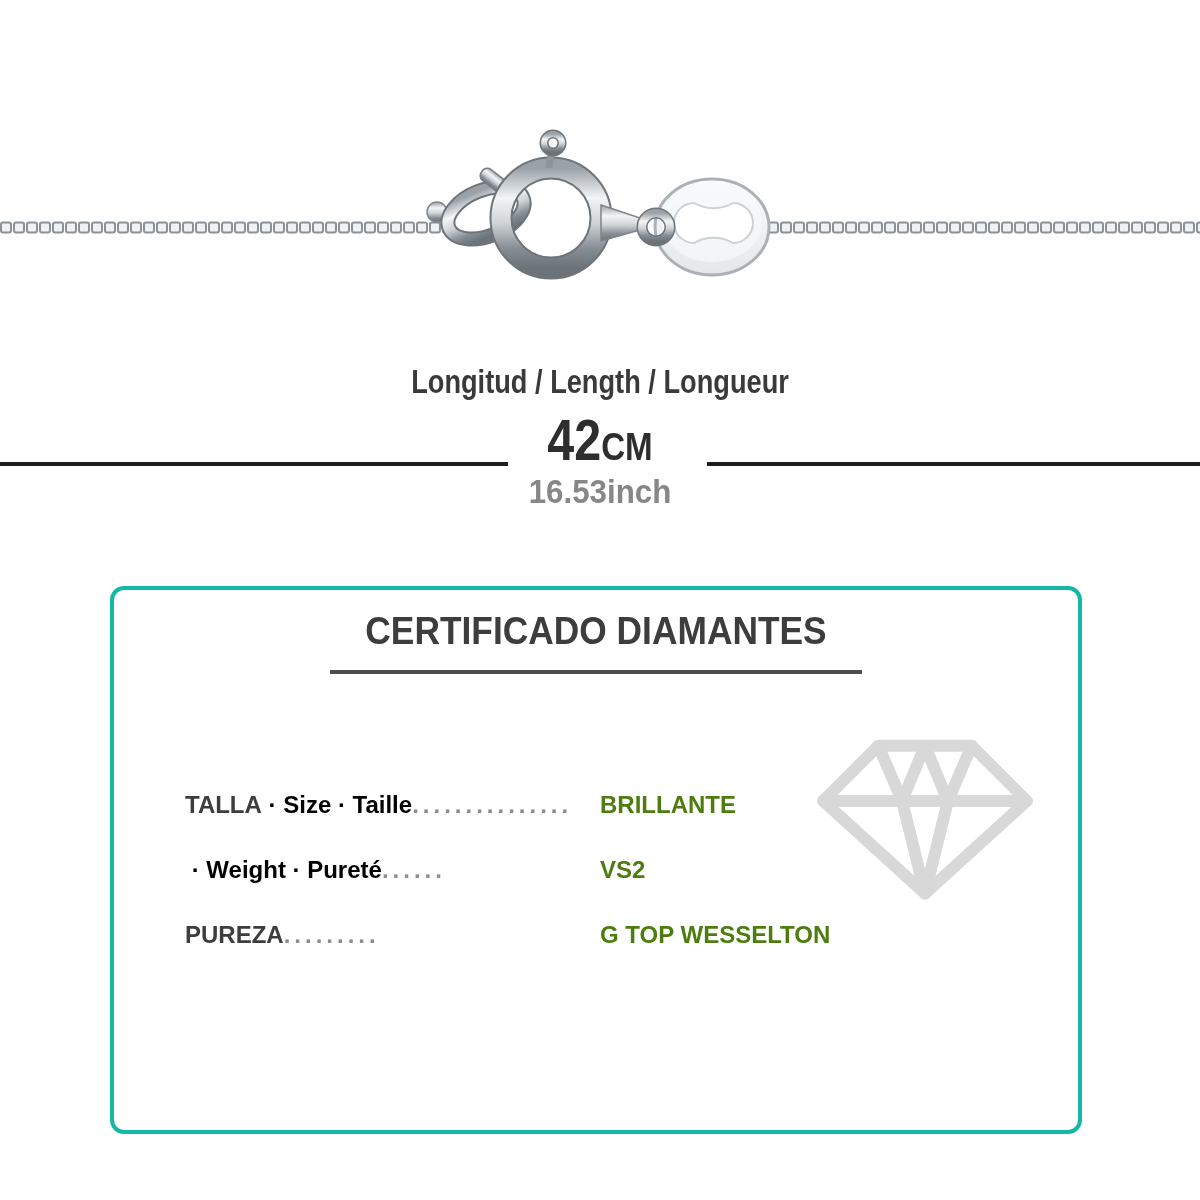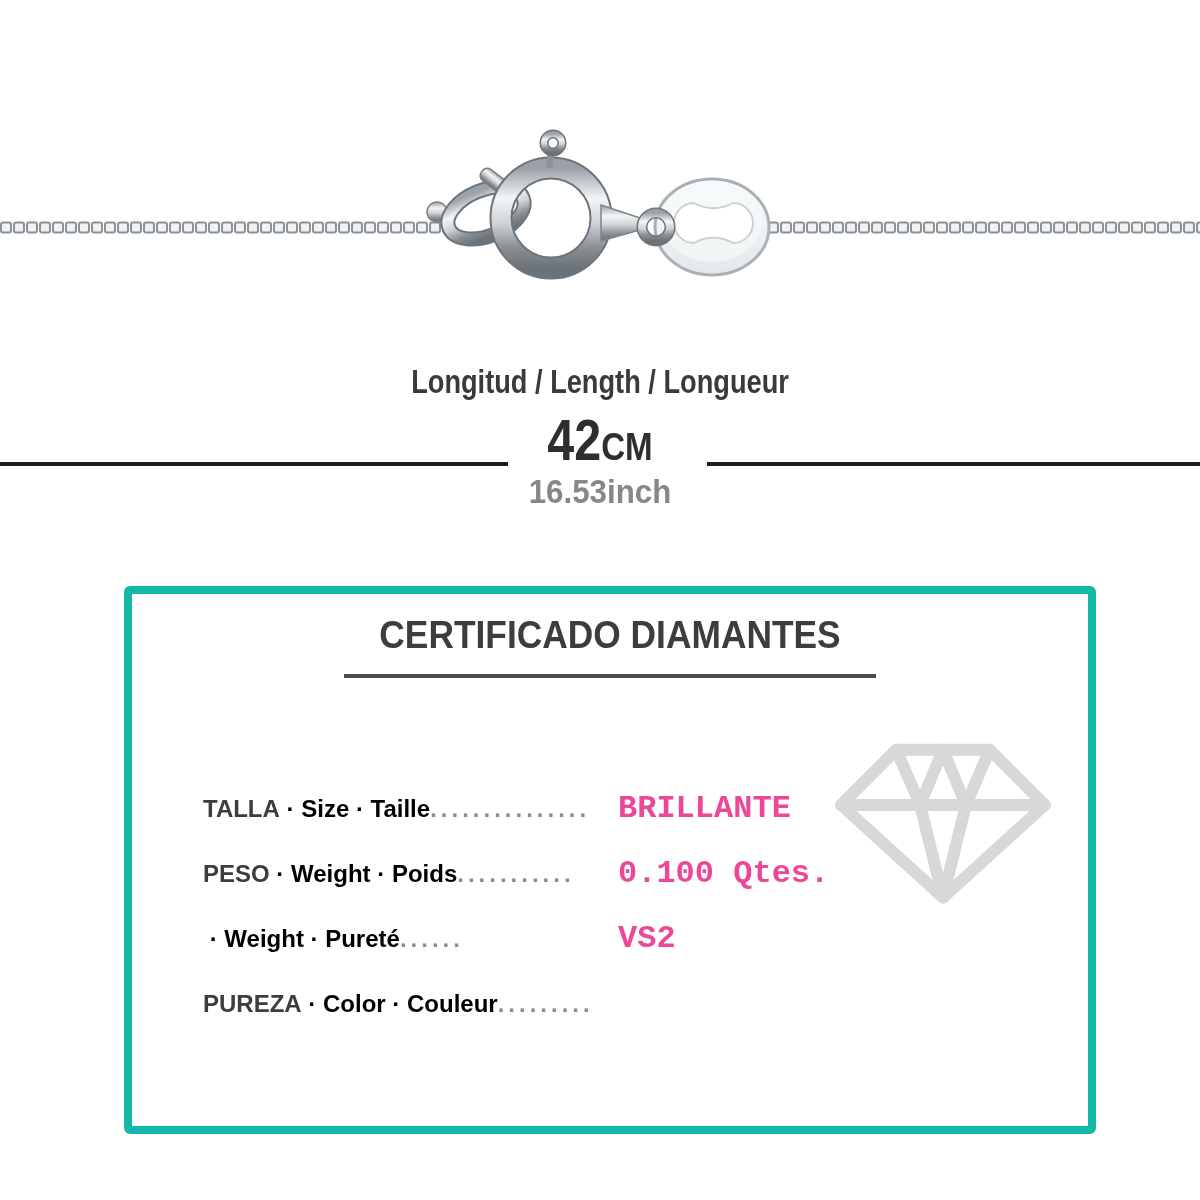--- a/index.html
+++ b/index.html
@@ -25,42 +25,42 @@
   .rule{position:absolute;top:462px;height:4px;background:#1e1e1e;}
   .rule-left{left:0;width:508px;}
   .rule-right{left:707px;width:493px;}
   .length-inches{
     position:absolute;top:474px;left:0;width:1200px;text-align:center;
     font-size:34px;font-weight:700;color:#878787;line-height:1;
     transform:scaleX(.92);transform-origin:600px 50%;
   }
   
   .cert-box{
-    position:absolute;left:124px;top:586px;width:972px;height:548px;
-    box-sizing:border-box;border:8px solid #14b8a6;border-radius:6px;background:#ffffff;
+    position:absolute;left:110px;top:586px;width:972px;height:548px;
+    box-sizing:border-box;border:4px solid #14b8a6;border-radius:14px;background:#ffffff;
   }
   .cert-title{
     position:absolute;top:22px;left:0;right:0;text-align:center;
     font-size:38px;font-weight:700;color:#3d3d3d;line-height:1;
     transform:scaleX(.93);transform-origin:center;white-space:nowrap;
   }
   .cert-underline{
     position:absolute;top:80px;left:50%;margin-left:-266px;width:532px;height:4px;background:#4d4d4d;
   }
   .diamond-svg{position:absolute;left:698px;top:132px;width:226px;height:180px;display:block;}
   .specs{position:absolute;left:71px;top:182px;right:6px;}
   .spec-row{display:flex;align-items:center;height:65px;line-height:65px;white-space:pre;}
   .spec-label{
     width:415px;flex:0 0 415px;display:flex;align-items:baseline;
     overflow:hidden;white-space:pre;font-size:24px;font-weight:700;
   }
   .spec-primary{color:#3d3d3d;}
   .spec-secondary{color:#000000;}
   .spec-dots{color:#8d8d8d;letter-spacing:4px;overflow:hidden;}
-  .spec-value{font-size:32px;font-weight:700;color:#ec4899;white-space:nowrap;font-family:Liberation Mono, monospace;}
+  .spec-value{font-size:24px;font-weight:700;color:#4d7c0f;white-space:nowrap;}
 </style>
 </head>
 <body>
 
 <div class="canvas">
 
   <svg class="chain-svg" viewBox="0 0 1200 330" xmlns="http://www.w3.org/2000/svg">
     <defs>
       <linearGradient id="gSilver" x1="0" y1="0" x2="0" y2="1">
         <stop offset="0" stop-color="#9aa1a7"></stop>
@@ -132,29 +132,26 @@
       </g>
     </svg>
 
     <div class="specs">
 
       <div class="spec-row">
         <div class="spec-label"><span class="spec-primary">TALLA</span><span class="spec-secondary"> · Size · Taille</span><span class="spec-dots">...............</span></div>
         <div class="spec-value">BRILLANTE</div>
       </div>
 
-      <div class="spec-row">
-        <div class="spec-label"><span class="spec-primary">PESO</span><span class="spec-secondary"> · Weight · Poids</span><span class="spec-dots">...........</span></div>
-        <div class="spec-value">0.100 Qtes.</div>
-      </div>
 
       <div class="spec-row">
         <div class="spec-label"><span class="spec-secondary"> · Weight · Pureté</span><span class="spec-dots">......</span></div>
         <div class="spec-value">VS2</div>
       </div>
 
       <div class="spec-row">
-        <div class="spec-label"><span class="spec-primary">PUREZA</span><span class="spec-secondary"> · Color · Couleur</span><span class="spec-dots">.........</span></div>
+        <div class="spec-label"><span class="spec-primary">PUREZA</span><span class="spec-dots">.........</span></div>
+        <div class="spec-value">G TOP WESSELTON</div>
       </div>
 
     </div>
   </div>
 </div>
 
 </body></html>

